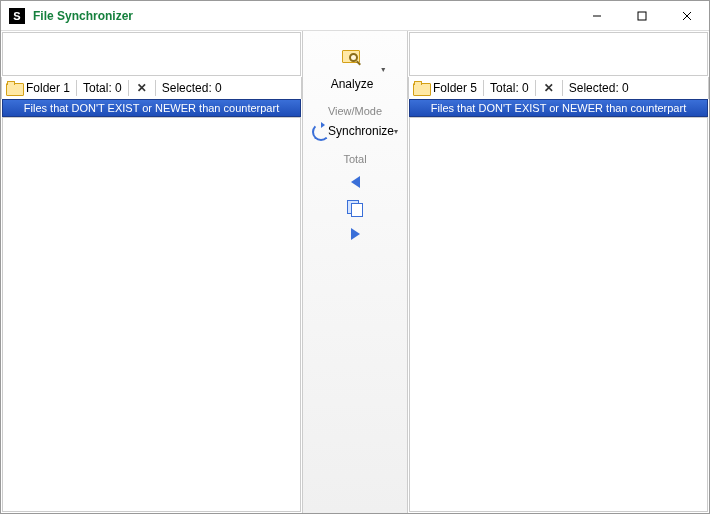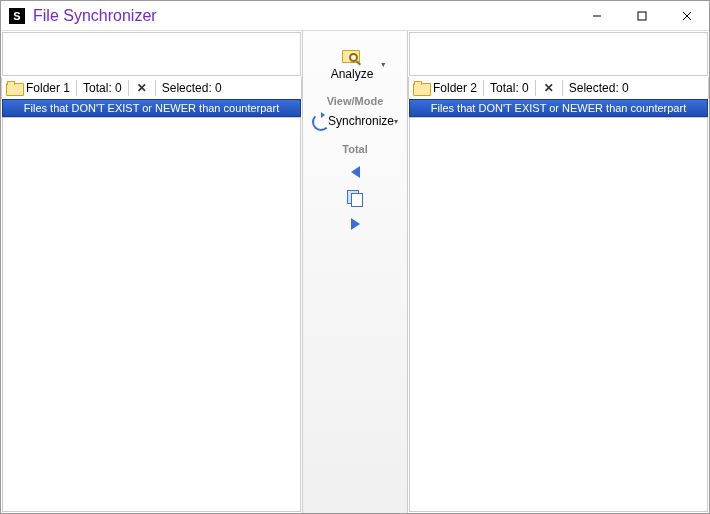--- a/index.html
+++ b/index.html
@@ -1,37 +1,37 @@
 <!DOCTYPE html>
 <html><head>
 <meta charset="utf-8">
 <style>
 * { box-sizing: border-box; margin: 0; padding: 0; font-family: "Segoe UI", Tahoma, sans-serif; font-size: 12px; }
 body { width: 710px; height: 514px; background: #fff; border: 1px solid #999; overflow: hidden; }
 .titlebar { height: 30px; display: flex; align-items: center; padding: 0 0 0 8px; background: #fff; border-bottom: 1px solid #ddd; }
 .titlebar .app-icon { width: 16px; height: 16px; background: #000; margin-right: 8px; display:flex; align-items:center; justify-content:center; color:#fff; font-weight:bold; font-size:11px; }
-.titlebar .title { flex: 1; font-size: 16px; color: #6d28d9; }
+.titlebar .title { flex: 1; font-size: 12px; color: #15803d; font-weight: bold; }
 .titlebar .winbtns { display: flex; height: 100%; }
 .titlebar .winbtn { width: 45px; height: 100%; display: flex; align-items: center; justify-content: center; cursor: pointer; }
 .main { display: flex; height: calc(100% - 30px); }
 .pane { flex: 1; display: flex; flex-direction: column; background: #fff; }
 .pane-top { height: 44px; border: 1px solid #ccc; margin: 1px; background: #fff; }
 .pane-header { height: 22px; display: flex; align-items: center; gap: 4px; padding: 0 4px; border-left:1px solid #ccc; border-right:1px solid #ccc; }
 .folder-icon { width: 16px; height: 14px; position: relative; }
 .folder-icon::before { content:""; position:absolute; top:2px; left:0; width:16px; height:11px; background:#ffe9a6; border:1px solid #d4a017; border-radius:1px; }
 .folder-icon::after { content:""; position:absolute; top:0; left:1px; width:6px; height:3px; background:#ffe9a6; border:1px solid #d4a017; border-bottom:none; border-radius:1px 1px 0 0; }
 .sep { width:1px; height:16px; background:#ccc; margin:0 2px; }
 .hdr-label { color:#000; }
 .close-x { width:14px; height:14px; display:flex; align-items:center; justify-content:center; font-weight:bold; color:#333; cursor:pointer; }
 .blue-bar { height: 18px; background: linear-gradient(#3a6fd8, #1e4db7); color: #fff; font-size: 11px; display: flex; align-items: center; justify-content: center; border:1px solid #1a3a8a; margin:0 1px;text-align:right; }
 .pane-body { flex:1; border:1px solid #ccc; margin:0 1px 1px 1px; background:#fff; }
 .center { width: 106px; background: linear-gradient(#fdfdfd,#f0f0f0); border-left:1px solid #ccc; border-right:1px solid #ccc; display:flex; flex-direction:column; align-items:center; padding-top:8px; }
 .center-block { width:100%; display:flex; flex-direction:column; align-items:center; padding:6px 0; }
-.center-label { color:#888; font-size:11px; font-weight:bold; margin-bottom:4px; }
-.center-btn { display:flex; flex-direction:column; align-items:center; gap:2px; cursor:pointer; padding:2px 6px; }
+.center-label { color:#888; font-size:11px; font-weight:normal; margin-bottom:4px; }
+.center-btn { display:flex; flex-direction:column; align-items:center; gap:12px; cursor:pointer; padding:2px 6px; }
 .center-btn-row { display:flex; align-items:center; cursor:pointer; padding:2px 4px; }
 .dropdown-arrow { font-size:8px; color:#555; }
 .icon-analyze { width:20px; height:18px; position:relative; }
 .icon-analyze .fold { width:18px; height:13px; background:#ffe9a6; border:1px solid #d4a017; position:absolute; top:3px; left:0; border-radius:1px;}
 .icon-analyze .mag { width:9px; height:9px; border:2px solid #8a6d1a; border-radius:50%; position:absolute; top:6px; left:7px; background:rgba(255,255,255,0.6);}
 .icon-analyze .handle { width:5px; height:2px; background:#8a6d1a; position:absolute; top:15px; left:14px; transform:rotate(45deg);}
 .icon-sync { width:16px; height:16px; position:relative; }
 .icon-sync::before { content:""; position:absolute; width:14px; height:14px; border:2px solid #3a6fd8; border-radius:50%; top:0; left:0; border-top-color:transparent; border-right-color:transparent;}
 .icon-sync::after { content:""; position:absolute; width:0; height:0; border-left:4px solid #3a6fd8; border-top:3px solid transparent; border-bottom:3px solid transparent; top:-1px; left:9px;}
 .action-icon { width:18px; height:18px; display:flex; align-items:center; justify-content:center; margin:4px 0; cursor:pointer; }
@@ -126,21 +126,21 @@
           <span class="tri-right"></span>
         </div>
     </div>
 
   </div>
 
   <div class="pane">
     <div class="pane-top"></div>
     <div class="pane-header">
       <span class="folder-icon"></span>
-      <span class="hdr-label">Folder 2</span>
+      <span class="hdr-label">Folder 5</span>
       <span class="sep"></span>
       <span class="hdr-label">Total: 0</span>
       <span class="sep"></span>
       <span class="close-x">✕</span>
       <span class="sep"></span>
       <span class="hdr-label">Selected: 0</span>
     </div>
     <div class="blue-bar">Files that DON'T EXIST or NEWER than counterpart</div>
     <div class="pane-body"></div>
   </div>

